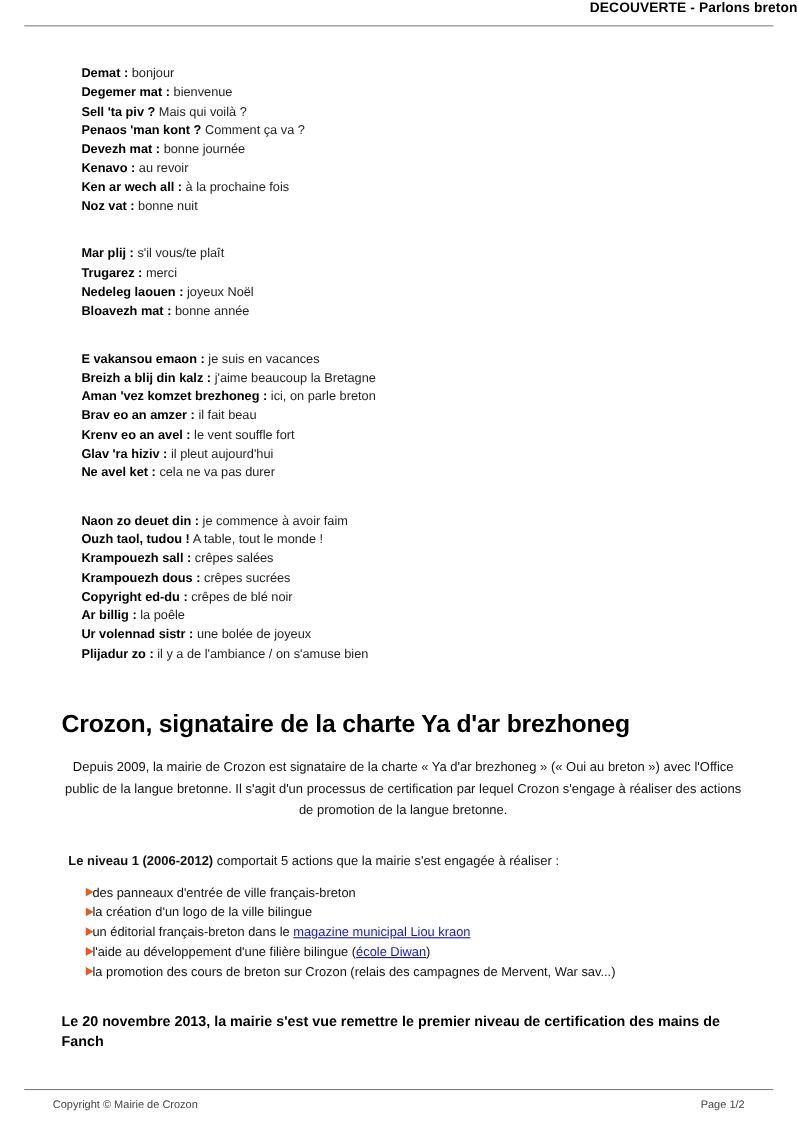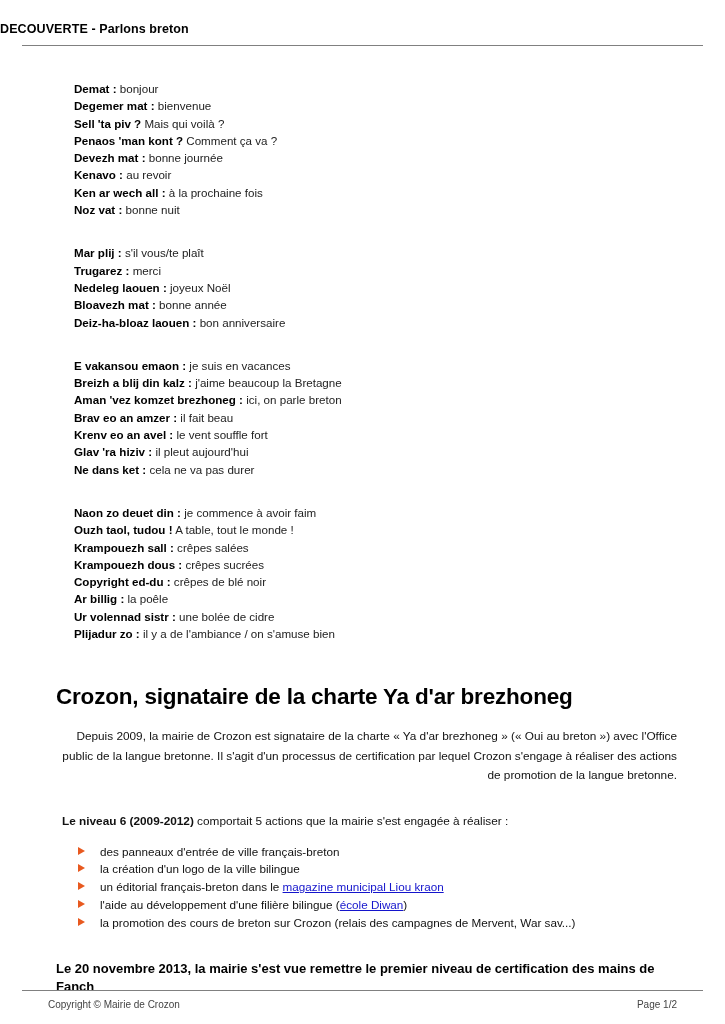--- a/index.html
+++ b/index.html
@@ -17,24 +17,23 @@
   }
   .page {
     width: 725px;
     height: 1024px;
     box-sizing: border-box;
     padding: 0;
     position: relative;
   }
   
   .doc-header {
-    text-align: left;
+    text-align: right;
     font-size: 12.5px;
     font-weight: bold;
-    padding-top: 22px;
     letter-spacing: 0.1px;
   }
   .header-rule {
     border-bottom: 1px solid #808080;
     margin: 9px 22px 0 22px;
   }
   
   .content {
     padding: 0 48px 0 56px;
   }
@@ -63,42 +62,42 @@
     padding-top: 42px;
     padding-bottom: 0;
     letter-spacing: -0.2px;
     color: #000000;
   }
   .para {
     font-size: 11.8px;
     line-height: 19.5px;
     margin-top: 17px;
     color: #111111;
-    text-align: right;
+    text-align: center;
   }
   .para-lead {
     font-size: 11.8px;
     line-height: 19px;
     margin-top: 26px;
     padding-left: 6px;
     color: #111111;
   }
   .para-lead b { font-weight: bold; }
 
   ul.actions {
     list-style: none;
     margin: 2px 0 0 0;
     padding: 0 0 0 22px;
   }
   ul.actions li {
     font-size: 11.7px;
     line-height: 17.8px;
     color: #111111;
     position: relative;
-    padding-left: 22px;
+    padding-left: 6px;
   }
   ul.actions li .bullet {
     position: absolute;
     left: 0;
     top: 4px;
     width: 0;
     height: 0;
     border-left: 7px solid #e8591f;
     border-top: 4.5px solid transparent;
     border-bottom: 4.5px solid transparent;
@@ -154,51 +153,50 @@
           <div class="vocab-line"><span class="bt">Kenavo :</span> <span>au revoir</span></div>
           <div class="vocab-line"><span class="bt">Ken ar wech all :</span> <span>à la prochaine fois</span></div>
           <div class="vocab-line"><span class="bt">Noz vat :</span> <span>bonne nuit</span></div>
         </div>
         <div class="spacer-block"></div>
         <div class="vocab-group">
           <div class="vocab-line"><span class="bt">Mar plij :</span> <span>s'il vous/te plaît</span></div>
           <div class="vocab-line"><span class="bt">Trugarez :</span> <span>merci</span></div>
           <div class="vocab-line"><span class="bt">Nedeleg laouen :</span> <span>joyeux Noël</span></div>
           <div class="vocab-line"><span class="bt">Bloavezh mat :</span> <span>bonne année</span></div>
-          <div class="vocab-line"><span class="bt">Deiz-ha-bloaz laouen :</span> <span>bon anniversaire</span></div>
         </div>
         <div class="spacer-block"></div>
         <div class="vocab-group">
           <div class="vocab-line"><span class="bt">E vakansou emaon :</span> <span>je suis en vacances</span></div>
           <div class="vocab-line"><span class="bt">Breizh a blij din kalz :</span> <span>j'aime beaucoup la Bretagne</span></div>
           <div class="vocab-line"><span class="bt">Aman  'vez komzet brezhoneg :</span> <span>ici, on parle breton</span></div>
           <div class="vocab-line"><span class="bt">Brav eo an amzer :</span> <span>il fait beau</span></div>
           <div class="vocab-line"><span class="bt">Krenv eo an avel :</span> <span>le vent souffle fort</span></div>
           <div class="vocab-line"><span class="bt">Glav 'ra hiziv :</span> <span>il pleut aujourd'hui</span></div>
-          <div class="vocab-line"><span class="bt">Ne dans ket :</span> <span>cela ne va pas durer</span></div>
+          <div class="vocab-line"><span class="bt">Ne avel ket :</span> <span>cela ne va pas durer</span></div>
         </div>
         <div class="spacer-block"></div>
         <div class="vocab-group">
           <div class="vocab-line"><span class="bt">Naon zo deuet din :</span> <span>je commence à avoir faim</span></div>
           <div class="vocab-line"><span class="bt">Ouzh taol, tudou !</span> <span>A table, tout le monde !</span></div>
           <div class="vocab-line"><span class="bt">Krampouezh sall :</span> <span>crêpes salées</span></div>
           <div class="vocab-line"><span class="bt">Krampouezh dous :</span> <span>crêpes sucrées</span></div>
           <div class="vocab-line"><span class="bt">Copyright ed-du :</span> <span>crêpes de blé noir</span></div>
           <div class="vocab-line"><span class="bt">Ar billig :</span> <span>la poêle</span></div>
-          <div class="vocab-line"><span class="bt">Ur volennad sistr :</span> <span>une bolée de cidre</span></div>
+          <div class="vocab-line"><span class="bt">Ur volennad sistr :</span> <span>une bolée de joyeux</span></div>
           <div class="vocab-line"><span class="bt">Plijadur zo :</span> <span>il y a de l'ambiance / on s'amuse bien</span></div>
         </div>
       </div>
 
     <h1 class="section-title">Crozon, signataire de la charte Ya d'ar brezhoneg</h1>
 
     <p class="para">Depuis 2009, la mairie de Crozon est signataire de la charte « Ya d'ar brezhoneg » (« Oui au breton ») avec l'Office public de la langue bretonne. Il s'agit d'un processus de certification par lequel Crozon s'engage à réaliser des actions de promotion de la langue bretonne.</p>
 
     <p class="para-lead">
-      <b>Le niveau 6 (2009-2012)</b><span> comportait 5 actions que la mairie s'est engagée à réaliser :</span>
+      <b>Le niveau 1 (2006-2012)</b><span> comportait 5 actions que la mairie s'est engagée à réaliser :</span>
     </p>
 
     <ul class="actions" id="actions-list">
         <li><span class="bullet"></span><span>des panneaux d'entrée de ville français-breton</span></li>
         <li><span class="bullet"></span><span>la création d'un logo de la ville bilingue</span></li>
         <li><span class="bullet"></span><span>un éditorial français-breton dans le </span><a class="lnk" href="#">magazine municipal Liou kraon</a></li>
         <li><span class="bullet"></span><span>l'aide au développement d'une filière bilingue (</span><a class="lnk" href="#">école Diwan</a><span>)</span></li>
         <li><span class="bullet"></span><span>la promotion des cours de breton sur Crozon (relais des campagnes de Mervent, War sav...)</span></li>
       </ul>
 

